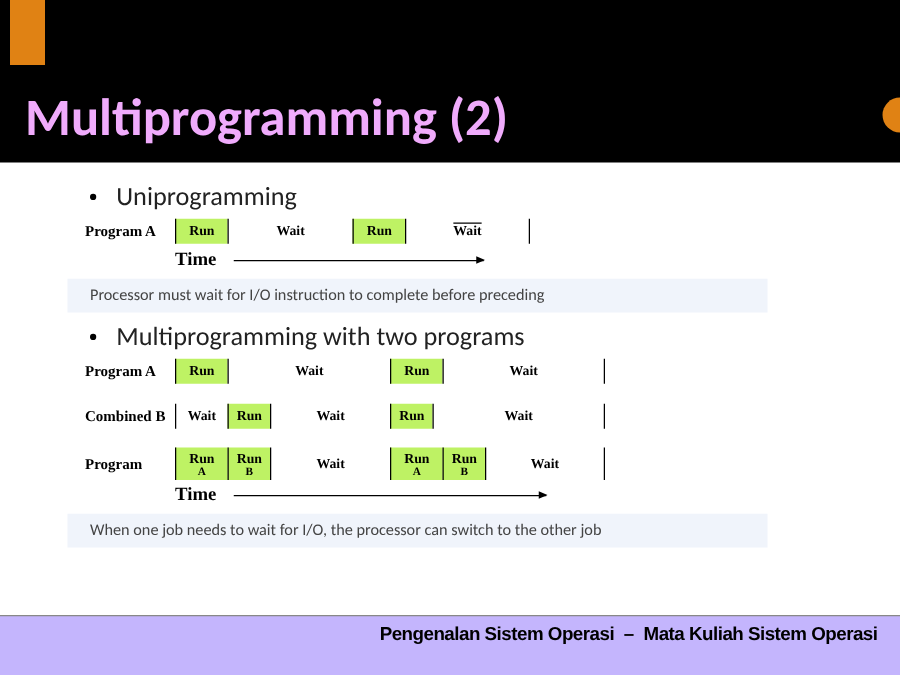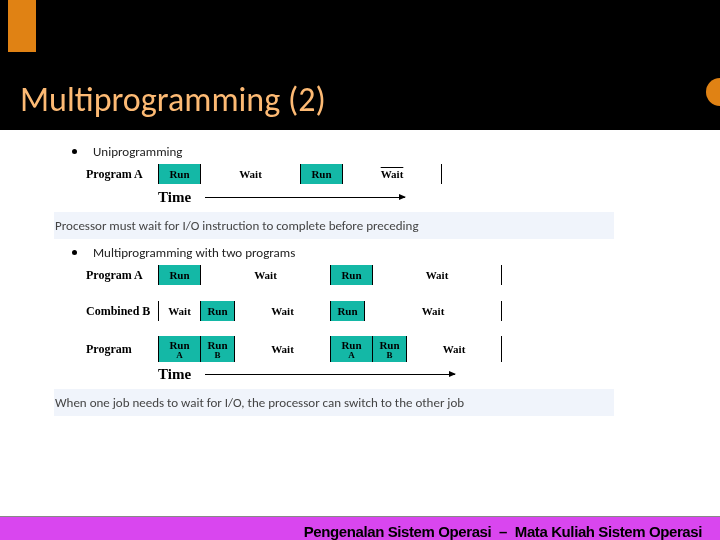--- a/index.html
+++ b/index.html
@@ -32,100 +32,100 @@
   .orange-dot {
     position: absolute;
     right: 0;
     top: 78px;
     width: 14px;
     height: 28px;
     background: #e08214;
     border-radius: 14px 0 0 14px;
   }
   .title {
-    font-size: 34px;
-    font-weight: 400;
-    color: #fdba74;
+    font-size: 42px;
+    font-weight: 700;
+    color: #f0abfc;
     font-family: "Calibri", sans-serif;
   }
   .content {
     padding: 8px 40px 0 66px;
     background: #fff;
   }
   .bullet-row {
     display: flex;
     align-items: center;
     margin-top: 6px;
     margin-bottom: 4px;
   }
   .bullet {
     width: 5px; height: 5px; background: #000; border-radius: 50%;
     margin-right: 16px; margin-left: 6px;
   }
   .section-title {
-    font-size: 13px;
+    font-size: 21px;
     color: #222;
   }
   .prog-label {
     font-family: "Times New Roman", serif;
     font-size: 12px;
     font-weight: 700;
   }
   .timeline-wrap {
-    margin-left: 20px;
+    margin-left: 2px;
     margin-top: 4px;
   }
   .timeline {
     display: flex;
     align-items: center;
     height: 22px;
   }
   .tl-label { width: 72px; }
   .seg-group { display: flex; align-items: stretch; height: 20px; }
   .seg {
     border-left: 1px solid #000;
     display: flex;
     align-items: center;
     justify-content: center;
     font-family: "Times New Roman", serif;
     font-size: 11px;
     font-weight: 700;
     height: 20px;
   }
   .seg.last { border-right: 1px solid #000; }
-  .seg.gray { background: #14b8a6; font-family: Liberation Serif, serif; }
+  .seg.gray { background: #bef264; font-family: Liberation Serif, serif; }
   .sub { font-size: 9px; line-height: 0.9; display:block; text-align:center; }
   .time-axis {
     display:flex; align-items:center; margin-left: 72px; margin-top: 4px; margin-bottom: 6px;
   }
   .time-label { font-family:"Times New Roman", serif; font-size: 15px; font-weight:700; margin-right: 14px; }
   .arrow-line {
     width: 200px; height: 1px; background:#000; position:relative;
   }
   .arrow-line::after {
     content:''; position:absolute; right:-1px; top:-3px;
     border-left: 7px solid #000; border-top: 3.5px solid transparent; border-bottom: 3.5px solid transparent;
   }
   .note {
     background: #f0f4fb;
     font-size: 13px;
     color: #444;
-    padding: 6px 1px;
+    padding: 6px 18px;
     margin-top: 2px;
     margin-bottom: 6px;
     margin-left: -12px;
     width: 560px;
   }
   .footer {
     position: absolute;
     left: 0; bottom: 0; width: 720px;
-    background: #d946ef;
+    background: #c4b5fd;
     border-top: 1px solid #888;
     text-align: right;
-    padding: 6px 18px 0 0;
+    padding: 6px 18px 24px 0;
     font-family: "Arial Narrow", Arial, sans-serif;
     font-weight: 700;
     font-size: 15px;
     letter-spacing: -0.4px;
   }
   .footer .dash { margin: 0 4px; }
   .overline { text-decoration: overline; display:inline-block; }
 </style>
 </head>
 <body>

